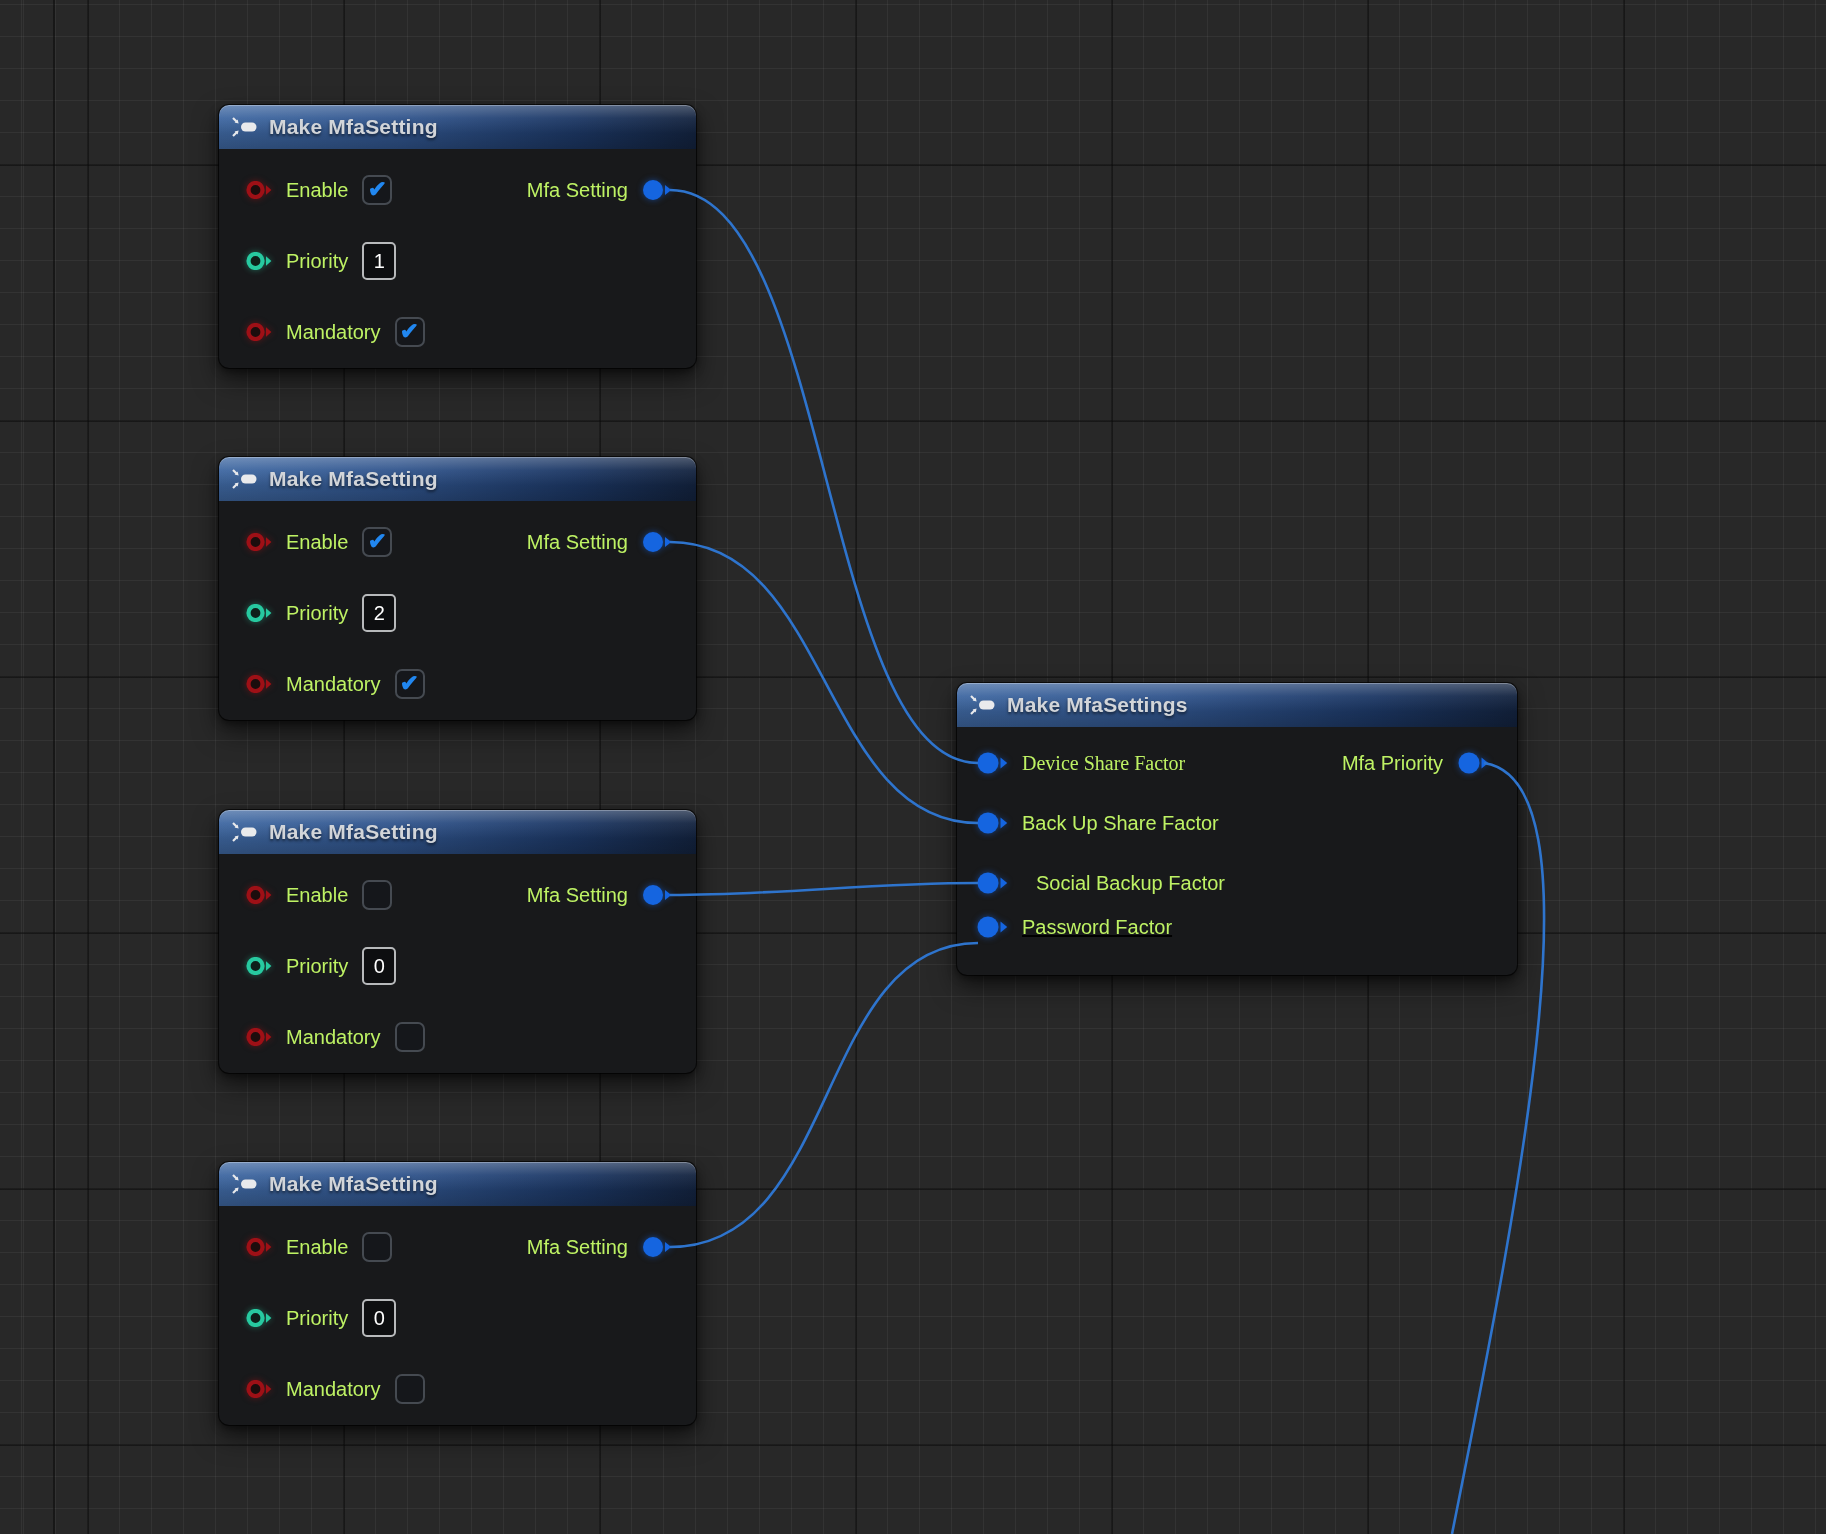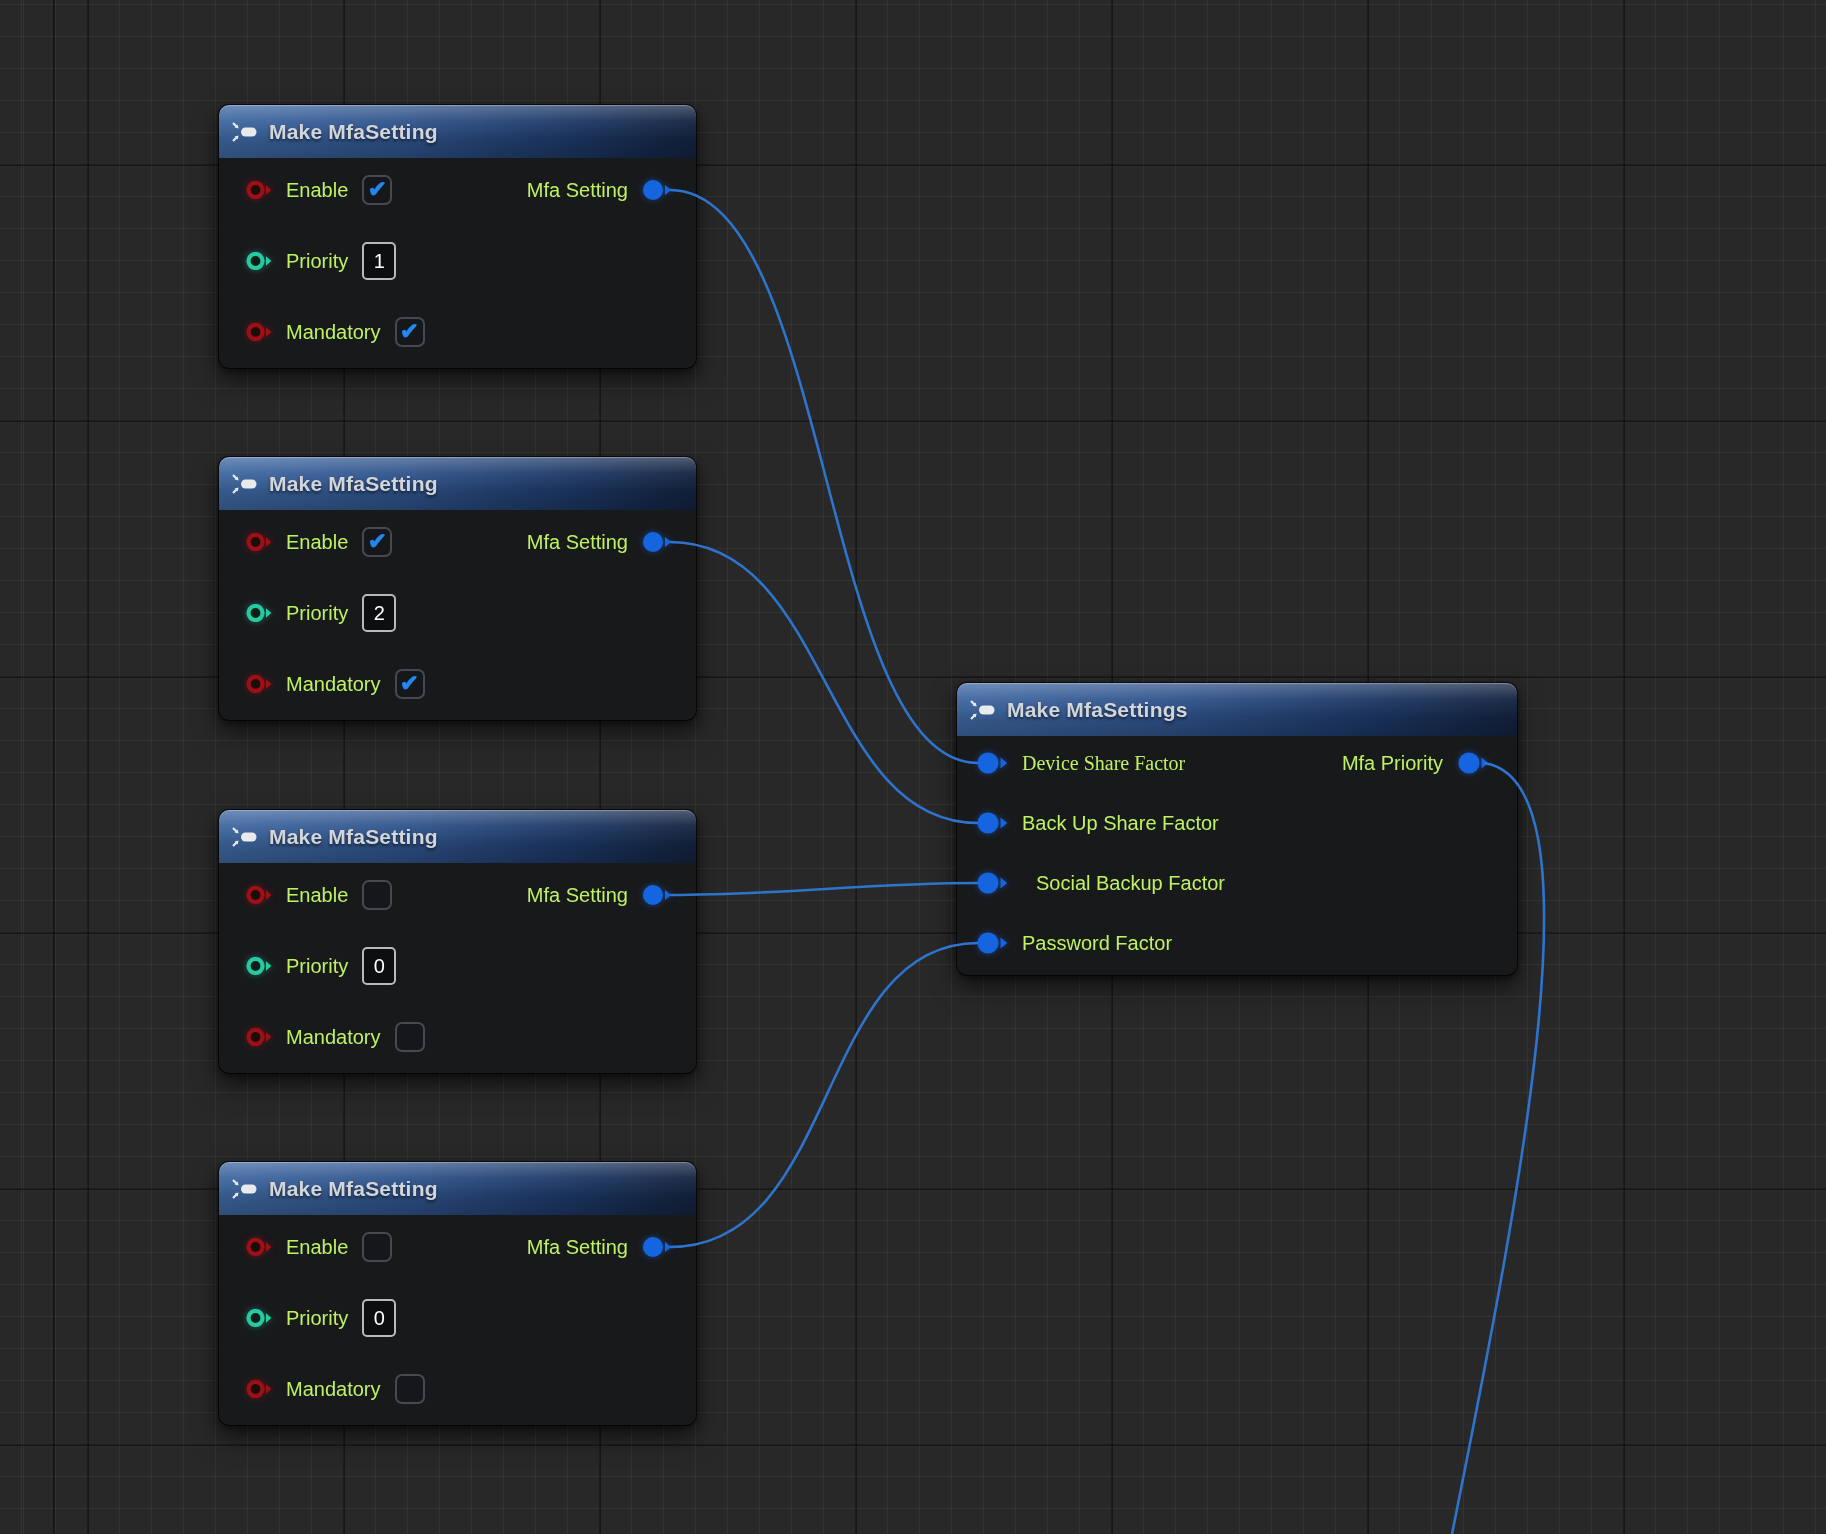--- a/index.html
+++ b/index.html
@@ -16,21 +16,21 @@
   }
   .wire-layer { position:absolute; left:0; top:0; z-index:3; pointer-events:none; }
   .wire-layer path { pointer-events:stroke; }
 
   .node {
     position:absolute; z-index:2;
     background:#18191b; border-radius:10px;
     box-shadow: 0 0 0 1px rgba(0,0,0,0.65), 0 12px 26px rgba(0,0,0,0.55), 0 3px 8px rgba(0,0,0,0.5);
   }
   .node-header {
-    position:absolute; left:0; right:0; top:0; height:53px;
+    position:absolute; left:0; right:0; top:0; height:44px;
     border-radius:10px 10px 0 0;
     display:flex; align-items:center; padding:3px 13px; gap:11px; box-sizing:border-box;
     background:
       linear-gradient(to bottom, rgba(255,255,255,0.26) 0%, rgba(255,255,255,0.05) 30%, rgba(0,0,0,0.14) 65%, rgba(0,0,0,0.25) 100%),
       linear-gradient(to right, #3f68a2 0%, #30548c 38%, #1c3764 75%, #13233f 100%);
     box-shadow: inset 0 1px 0 rgba(255,255,255,0.28);
   }
   .node-title {
     font-size:21px; font-weight:bold; color:#d2d5d9; letter-spacing:0.2px;
     text-shadow:0 2px 3px rgba(0,0,0,0.55); white-space:nowrap;
@@ -284,21 +284,21 @@
       </svg>
       <span class="label">Back Up Share Factor</span>
     </div>
     <div class="row" style="left:19px; top:182px;gap:28px;">
       <svg class="pin pin-struct" width="32" height="22" viewBox="0 0 32 22">
         <circle cx="12" cy="11" r="10.5" fill="#1565e0"></circle>
         <path d="M24.5 5.5 L31.2 11 L24.5 16.5 Z" fill="#1565e0"></path>
       </svg>
       <span class="label">Social Backup Factor</span>
     </div>
-    <div class="row" style="left:19px; top:242px;">
+    <div class="row" style="left:19px; top:226px;text-decoration:underline;">
       <svg class="pin pin-struct" width="32" height="22" viewBox="0 0 32 22">
         <circle cx="12" cy="11" r="10.5" fill="#1565e0"></circle>
         <path d="M24.5 5.5 L31.2 11 L24.5 16.5 Z" fill="#1565e0"></path>
       </svg>
       <span class="label">Password Factor</span>
     </div>
     <div class="row" style="right:28px; top:62px;">
       <span class="label">Mfa Priority</span>
       <svg class="pin pin-struct" width="32" height="22" viewBox="0 0 32 22">
         <circle cx="12" cy="11" r="10.5" fill="#1565e0"></circle>

